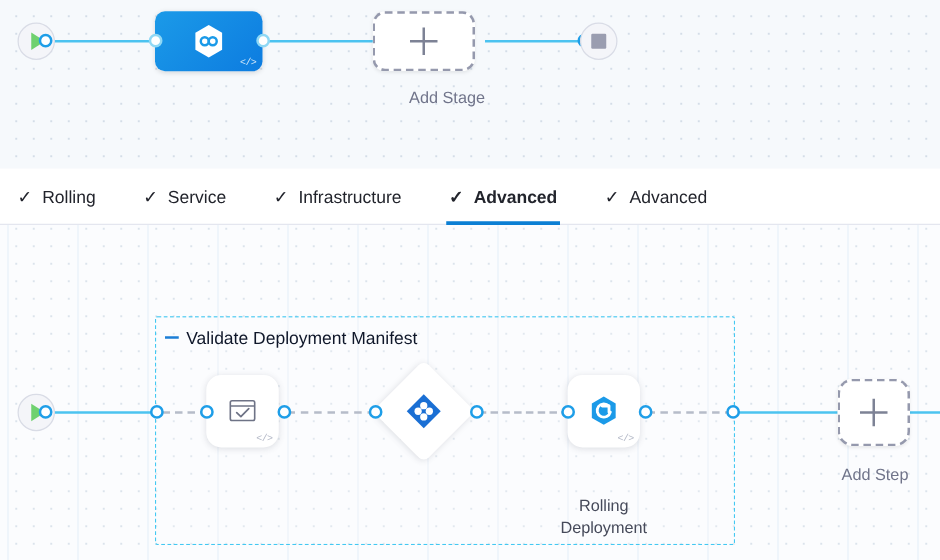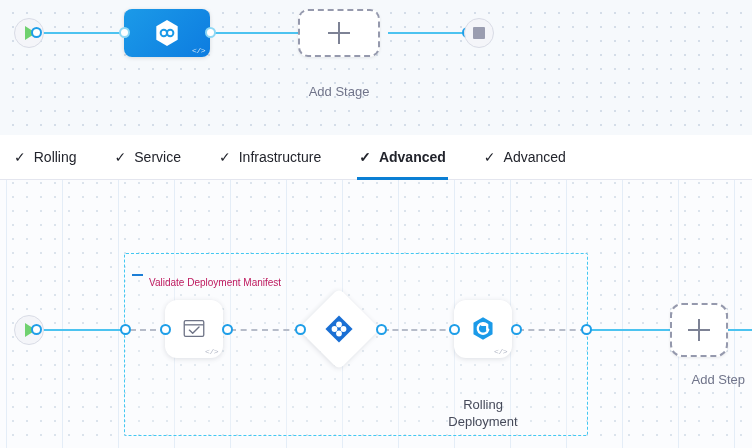--- a/index.html
+++ b/index.html
@@ -119,21 +119,21 @@
     position: absolute; left: 124px; top: 253px;
     width: 464px; height: 183px;
     border: 1px dashed #43c8f2; border-radius: 2px;
     background: rgba(255,255,255,0.18);
   }
   #step-group-header {
     position: absolute; left: 132px; top: 262px;
     display: flex; align-items: center; gap: 6px;
   }
   .collapse-dash { width: 11px; height: 2px; background: #1c7ed6; }
-  #step-group-title { font-size: 10px; color: #be185d; margin-top: 15px; }
+  #step-group-title { font-size: 14px; color: #0f172a; }
 
   
   .step-node {
     position: absolute; width: 58px; height: 58px; border-radius: 12px;
     background: #fff; box-shadow: 0 1px 5px rgba(60,70,90,.16);
     display: flex; align-items: center; justify-content: center;
   }
   .diamond-node {
     position: absolute; width: 58px; height: 58px;
     background: #fff; transform: rotate(45deg); border-radius: 6px;
@@ -172,21 +172,21 @@
         </svg>
       </span>
       <span class="code-tag">&lt;/&gt;</span>
     </div>
     <div class="port pale" style="left:119px; top:27px;"></div>
     <div class="port pale" style="left:205px; top:27px;"></div>
 
     <div class="add-node" id="add-stage-node" style="left:298px; top:9px;">
       <span class="plus"></span>
     </div>
-    <div class="node-label muted" style="left:290px; top:83px; width:98px;">Add Stage</div>
+    <div class="node-label muted" style="left:290px; top:69px; width:98px;text-align:right;">Add Stage</div>
 
     <div class="port" style="left:462px; top:27px;"></div>
     <div class="terminal" style="left:464px; top:18px;">
       <div class="stop-sq"></div>
     </div>
   </div>
 
   <div id="tabbar">
     <div class="tab">
       <span class="chk">✓</span>
@@ -272,15 +272,15 @@
   </div>
   <div class="port" style="position:absolute; left:449px; top:324px;"></div>
   <div class="port" style="position:absolute; left:511px; top:324px;"></div>
   <div class="node-label wrap" style="position:absolute; left:433px; top:372px; width:100px;margin-top:24px;">Rolling Deployment</div>
 
   <div class="port" style="position:absolute; left:581px; top:324px;"></div>
 
   <div class="add-node" id="add-step-node" style="position:absolute; left:670px; top:303px;">
     <span class="plus"></span>
   </div>
-  <div class="node-label muted" style="position:absolute; left:655px; top:371px; width:90px;text-align:right;">Add Step</div>
+  <div class="node-label muted" style="position:absolute; left:655px; top:371px; width:90px;">Add Step</div>
 
 </div>
 
 </body></html>

